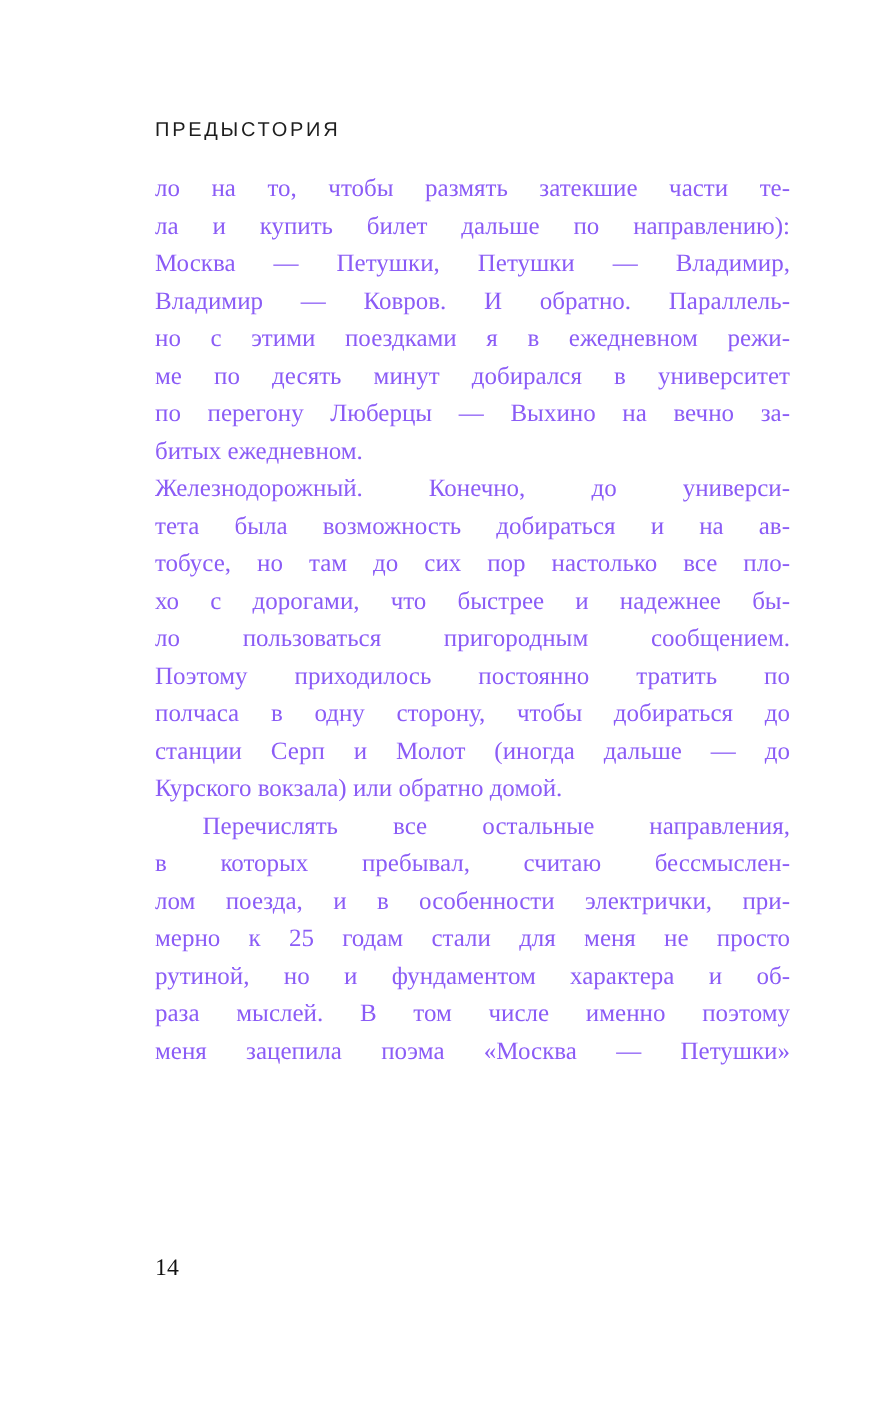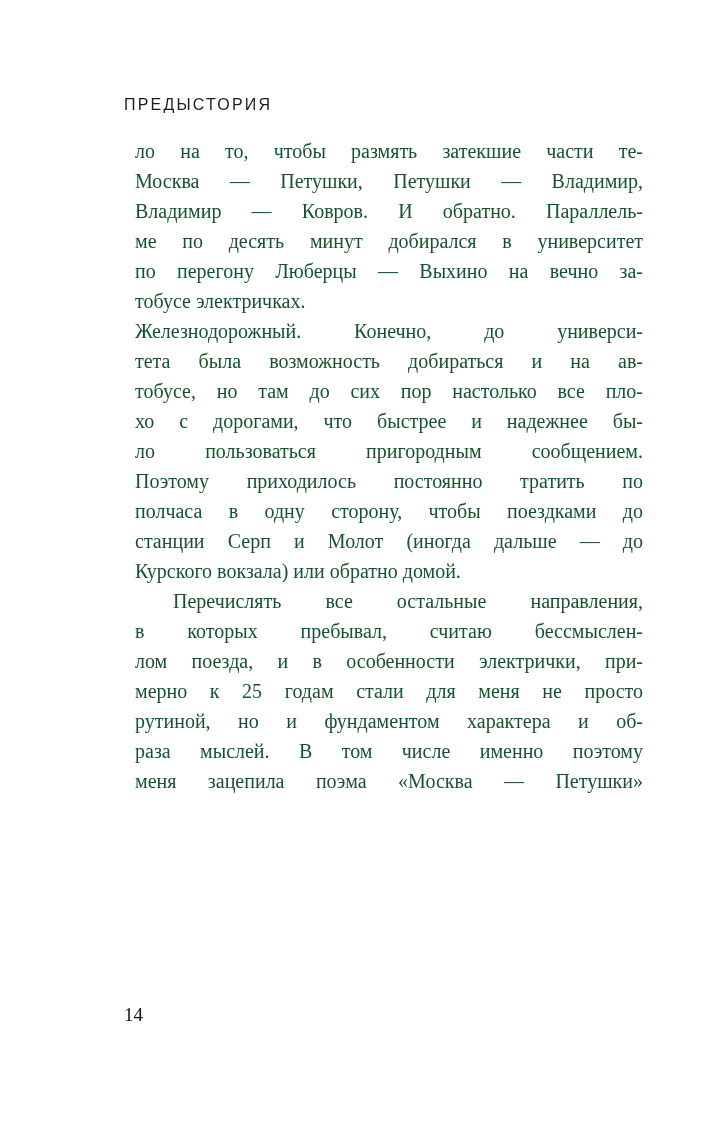--- a/index.html
+++ b/index.html
@@ -23,26 +23,26 @@
     top: 96px;
     width: 508px;
     font-family: "Liberation Sans", "DejaVu Sans", sans-serif;
     font-size: 16px;
     font-weight: 400;
     letter-spacing: 2.2px;
     color: #1d1d1d;
   }
   .body-text {
     position: absolute;
-    left: 135px;
+    left: 124px;
     top: 136px;
     width: 508px;
     font-size: 20px;
     line-height: 30px;
-    color: #14532d;
+    color: #8b5cf6;
   }
   .line {
     white-space: normal;
     text-align: left;
   }
   .line.just {
     text-align: justify;
     text-align-last: justify;
     -moz-text-align-last: justify;
   }
@@ -58,32 +58,34 @@
   }
 </style>
 </head>
 <body>
 
 <div class="page">
   <div class="running-header">ПРЕДЫСТОРИЯ</div>
 
   <div class="body-text">
       <div class="line just">ло на то, чтобы размять затекшие части те-</div>
+      <div class="line just">ла и купить билет дальше по направлению):</div>
       <div class="line just">Москва — Петушки, Петушки — Владимир,</div>
       <div class="line just">Владимир — Ковров. И обратно. Параллель-</div>
+      <div class="line just">но с этими поездками я в ежедневном режи-</div>
       <div class="line just">ме по десять минут добирался в университет</div>
       <div class="line just">по перегону Люберцы — Выхино на вечно за-</div>
-      <div class="line">тобусе электричках.</div>
+      <div class="line">битых ежедневном.</div>
       <div class="line just">Железнодорожный. Конечно, до универси-</div>
       <div class="line just">тета была возможность добираться и на ав-</div>
       <div class="line just">тобусе, но там до сих пор настолько все пло-</div>
       <div class="line just">хо с дорогами, что быстрее и надежнее бы-</div>
       <div class="line just">ло пользоваться пригородным сообщением.</div>
       <div class="line just">Поэтому приходилось постоянно тратить по</div>
-      <div class="line just">полчаса в одну сторону, чтобы поездками до</div>
+      <div class="line just">полчаса в одну сторону, чтобы добираться до</div>
       <div class="line just">станции Серп и Молот (иногда дальше — до</div>
       <div class="line">Курского вокзала) или обратно домой.</div>
       <div class="line just indent">Перечислять все остальные направления,</div>
       <div class="line just">в которых пребывал, считаю бессмыслен-</div>
       <div class="line just">лом поезда, и в особенности электрички, при-</div>
       <div class="line just">мерно к 25 годам стали для меня не просто</div>
       <div class="line just">рутиной, но и фундаментом характера и об-</div>
       <div class="line just">раза мыслей. В том числе именно поэтому</div>
       <div class="line just">меня зацепила поэма «Москва — Петушки»</div>
     </div>

